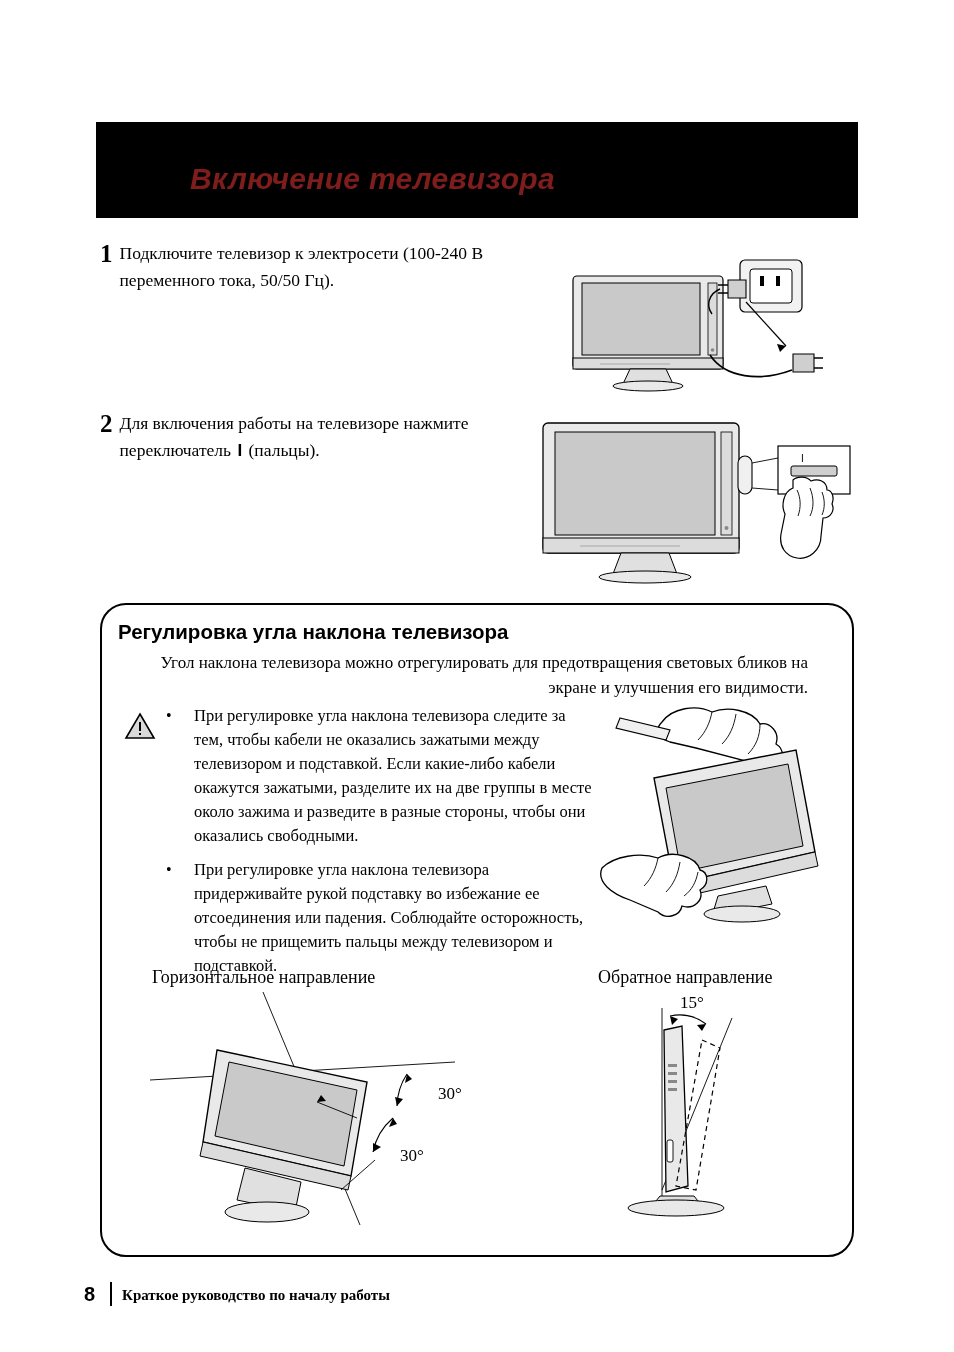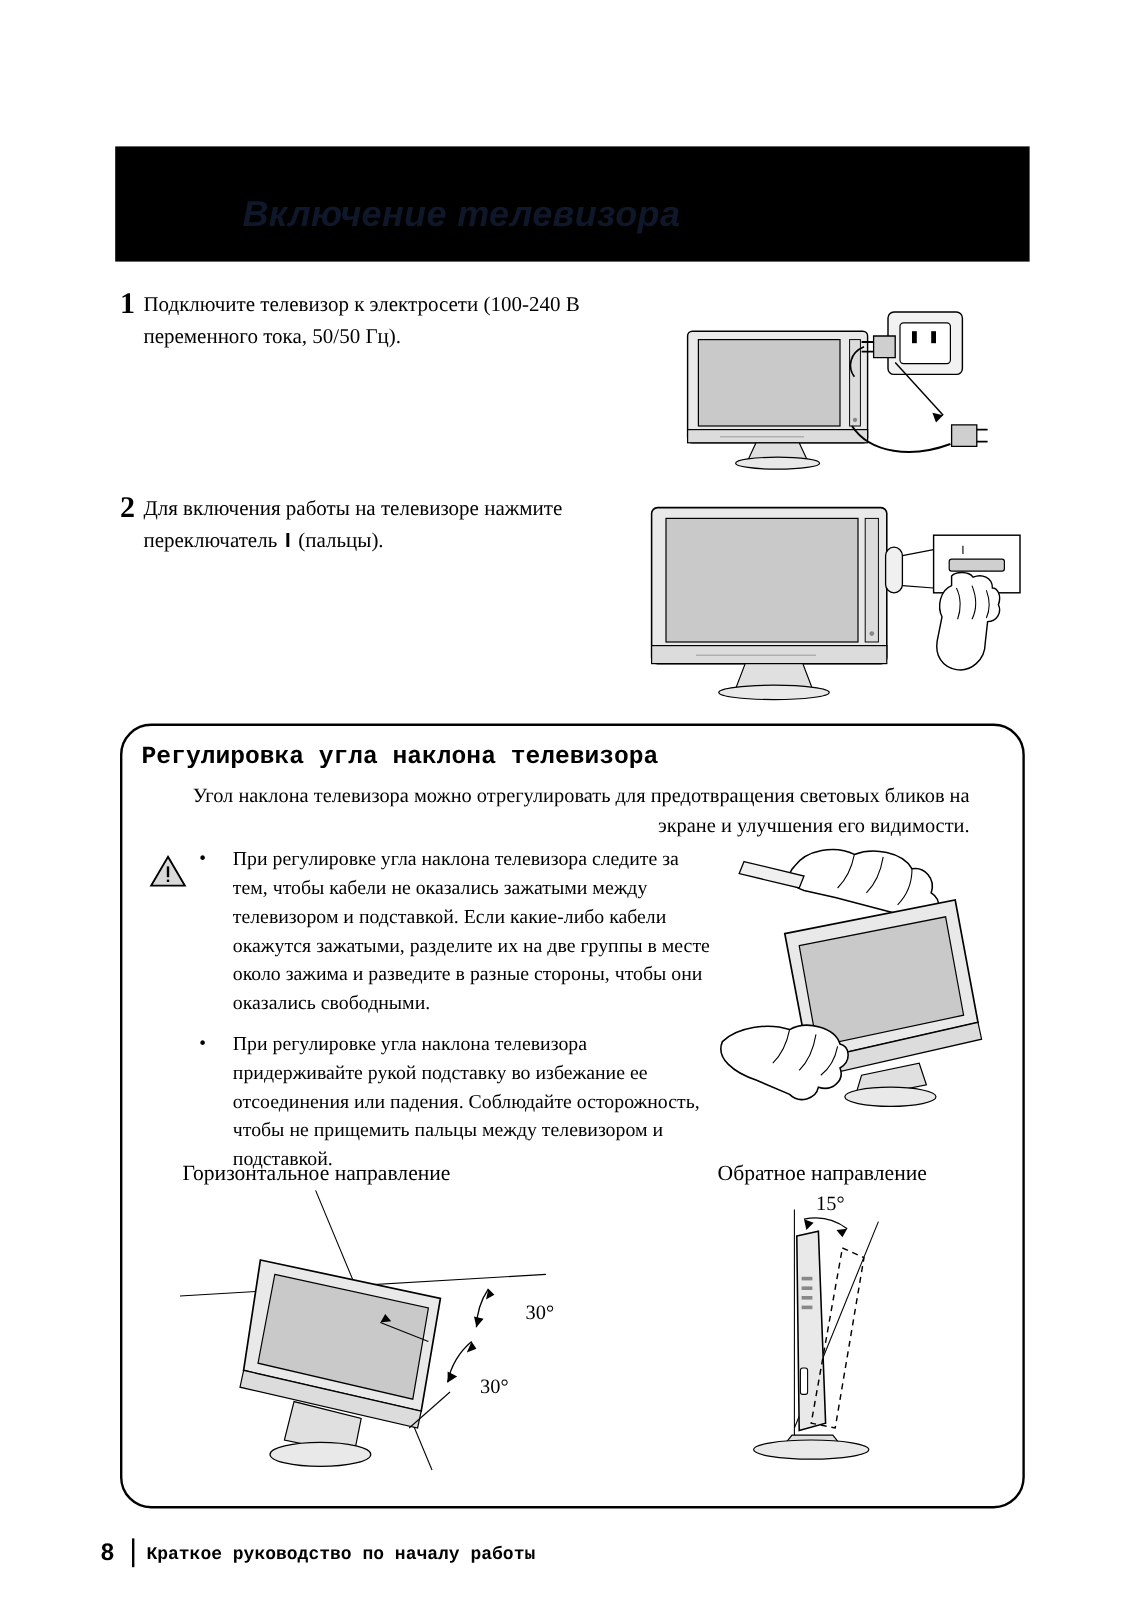--- a/index.html
+++ b/index.html
@@ -26,23 +26,22 @@
     background: #000000;
   }
   .header-title {
     position: absolute;
     left: 190px;
     top: 162px;
     font-family: "Liberation Sans", sans-serif;
     font-style: italic;
     font-weight: bold;
     font-size: 30px;
-    color: #0f172a;
+    color: #7f1d1d;
     letter-spacing: 0.3px;
-    margin-left: 12px;
   }
 
   
   .step {
     position: absolute;
     display: flex;
     align-items: flex-start;
   }
   .step-num {
     font-family: "Liberation Serif", serif;
@@ -75,21 +74,21 @@
     width: 754px;
     height: 654px;
     border: 2.5px solid #000;
     border-radius: 26px;
     box-sizing: border-box;
   }
   .box-title {
     position: absolute;
     left: 118px;
     top: 620px;
-    font-family: Liberation Mono, monospace;
+    font-family: Liberation Sans, sans-serif;
     font-weight: bold;
     font-size: 20.5px;
   }
   .box-intro {
     position: absolute;
     left: 118px;
     top: 650px;
     width: 690px;
     font-family: "Liberation Serif", serif;
     font-size: 17px;
@@ -161,21 +160,21 @@
     left: 110px;
     top: 1282px;
     width: 1.5px;
     height: 24px;
     background: #000;
   }
   .footer-text {
     position: absolute;
     left: 122px;
     top: 1287px;
-    font-family: Liberation Mono, monospace;
+    font-family: Liberation Serif, serif;
     font-weight: bold;
     font-size: 15px;
   }
 
   svg { display: block; }
   .art { position: absolute; }
 </style>
 </head>
 <body>
 

